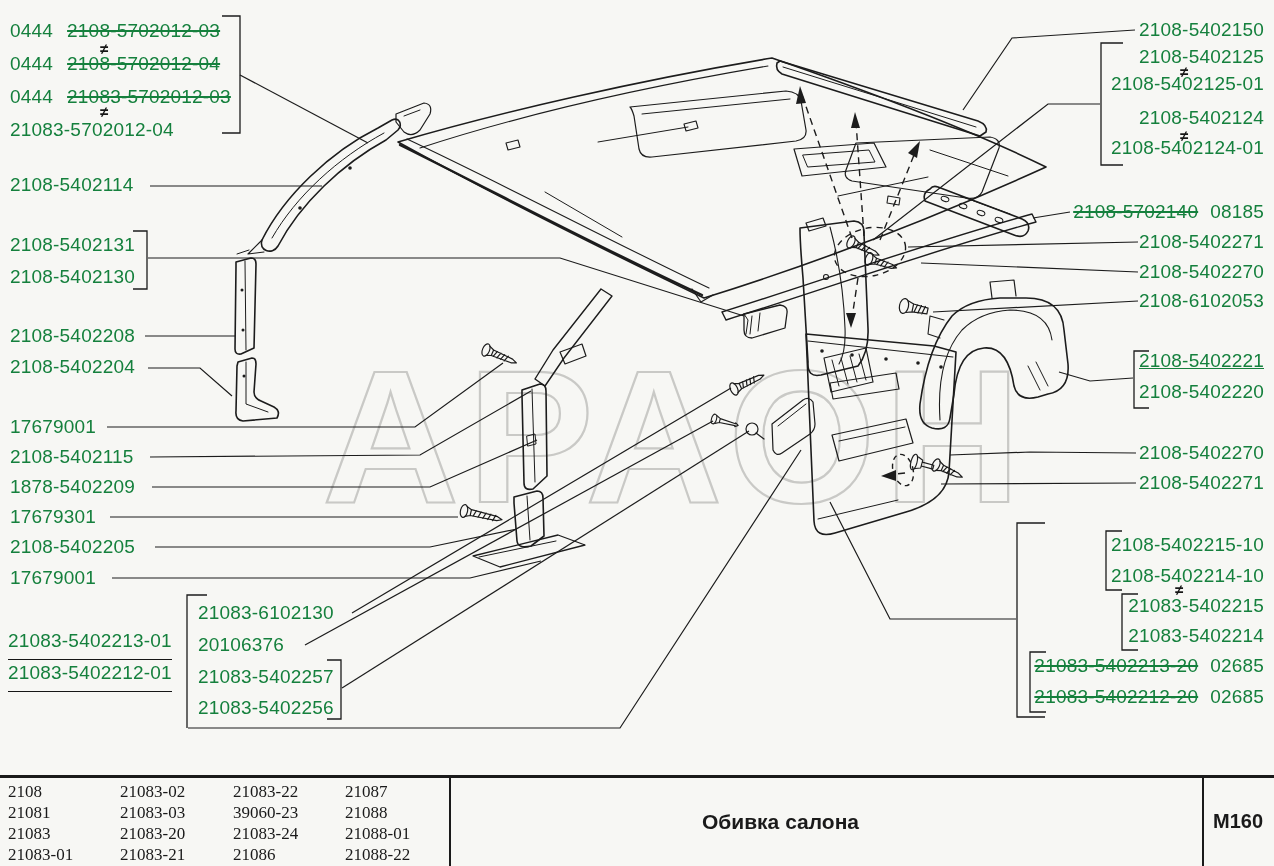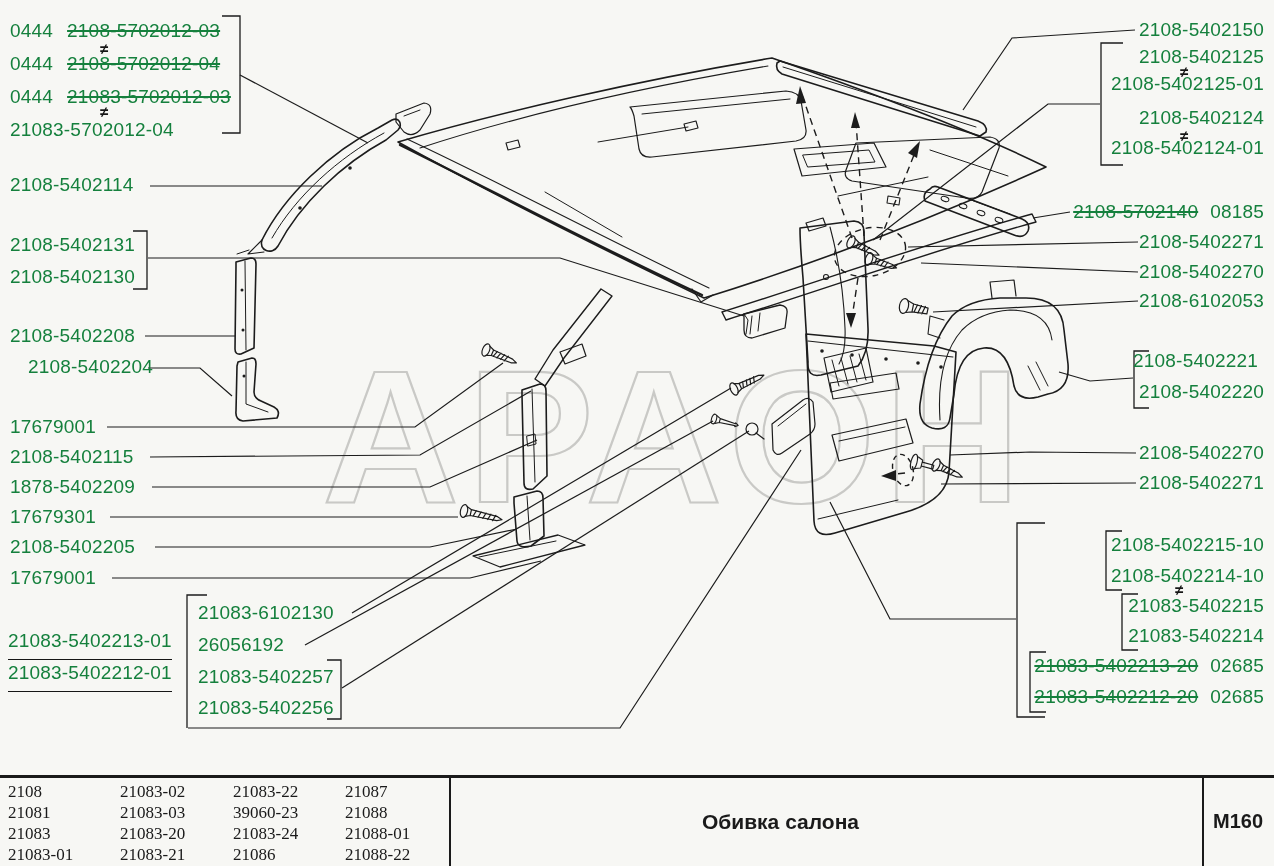--- a/index.html
+++ b/index.html
@@ -255,43 +255,43 @@
 
   <div id="labels-layer">
       <div class="plabel" style="top: 20px; left: 10px;"><span class="pref">0444</span><span class="struck ">2108-5702012-03</span></div>
       <div class="plabel" style="top: 53px; left: 10px;"><span class="pref">0444</span><span class="struck ">2108-5702012-04</span></div>
       <div class="plabel" style="top: 86px; left: 10px;"><span class="pref">0444</span><span class="struck ">21083-5702012-03</span></div>
       <div class="plabel" style="top: 119px; left: 10px;"><span class="">21083-5702012-04</span></div>
       <div class="plabel" style="top: 174px; left: 10px;"><span class="">2108-5402114</span></div>
       <div class="plabel" style="top: 234px; left: 10px;"><span class="">2108-5402131</span></div>
       <div class="plabel" style="top: 266px; left: 10px;"><span class="">2108-5402130</span></div>
       <div class="plabel" style="top: 325px; left: 10px;"><span class="">2108-5402208</span></div>
-      <div class="plabel" style="top: 356px; left: 28px;"><span class="">2108-5402204</span></div>
+      <div class="plabel" style="top: 356px; left: 10px;"><span class="">2108-5402204</span></div>
       <div class="plabel" style="top: 416px; left: 10px;"><span class="">17679001</span></div>
       <div class="plabel" style="top: 446px; left: 10px;"><span class="">2108-5402115</span></div>
       <div class="plabel" style="top: 476px; left: 10px;"><span class="">1878-5402209</span></div>
       <div class="plabel" style="top: 506px; left: 10px;"><span class="">17679301</span></div>
       <div class="plabel" style="top: 536px; left: 10px;"><span class="">2108-5402205</span></div>
       <div class="plabel" style="top: 567px; left: 10px;"><span class="">17679001</span></div>
       <div class="plabel" style="top: 630px; left: 8px;"><span class="ul">21083-5402213-01</span></div>
       <div class="plabel" style="top: 662px; left: 8px;"><span class="ul">21083-5402212-01</span></div>
       <div class="plabel" style="top: 602px; left: 198px;"><span class="">21083-6102130</span></div>
-      <div class="plabel" style="top: 634px; left: 198px;"><span class="">26056192</span></div>
+      <div class="plabel" style="top: 634px; left: 198px;"><span class="">20106376</span></div>
       <div class="plabel" style="top: 666px; left: 198px;"><span class="">21083-5402257</span></div>
       <div class="plabel" style="top: 697px; left: 198px;"><span class="">21083-5402256</span></div>
       <div class="plabel" style="top: 19px; right: 10px;"><span class="">2108-5402150</span></div>
       <div class="plabel" style="top: 46px; right: 10px;"><span class="">2108-5402125</span></div>
       <div class="plabel" style="top: 73px; right: 10px;"><span class="">2108-5402125-01</span></div>
       <div class="plabel" style="top: 107px; right: 10px;"><span class="">2108-5402124</span></div>
       <div class="plabel" style="top: 137px; right: 10px;"><span class="">2108-5402124-01</span></div>
       <div class="plabel" style="top: 201px; right: 10px;"><span class="struck ">2108-5702140</span><span class="suff">08185</span></div>
       <div class="plabel" style="top: 231px; right: 10px;"><span class="">2108-5402271</span></div>
       <div class="plabel" style="top: 261px; right: 10px;"><span class="">2108-5402270</span></div>
       <div class="plabel" style="top: 290px; right: 10px;"><span class="">2108-6102053</span></div>
-      <div class="plabel" style="top: 350px; right: 16px;"><span class="">2108-5402221</span></div>
+      <div class="plabel" style="top: 350px; right: 10px; text-decoration: underline;"><span class="">2108-5402221</span></div>
       <div class="plabel" style="top: 381px; right: 10px;"><span class="">2108-5402220</span></div>
       <div class="plabel" style="top: 442px; right: 10px;"><span class="">2108-5402270</span></div>
       <div class="plabel" style="top: 472px; right: 10px;"><span class="">2108-5402271</span></div>
       <div class="plabel" style="top: 534px; right: 10px;"><span class="">2108-5402215-10</span></div>
       <div class="plabel" style="top: 565px; right: 10px;"><span class="">2108-5402214-10</span></div>
       <div class="plabel" style="top: 595px; right: 10px;"><span class="">21083-5402215</span></div>
       <div class="plabel" style="top: 625px; right: 10px;"><span class="">21083-5402214</span></div>
       <div class="plabel" style="top: 655px; right: 10px;"><span class="struck ">21083-5402213-20</span><span class="suff">02685</span></div>
       <div class="plabel" style="top: 686px; right: 10px;"><span class="struck ">21083-5402212-20</span><span class="suff">02685</span></div>
       <div class="neq" style="left: 100px; top: 40px;">≠</div>

